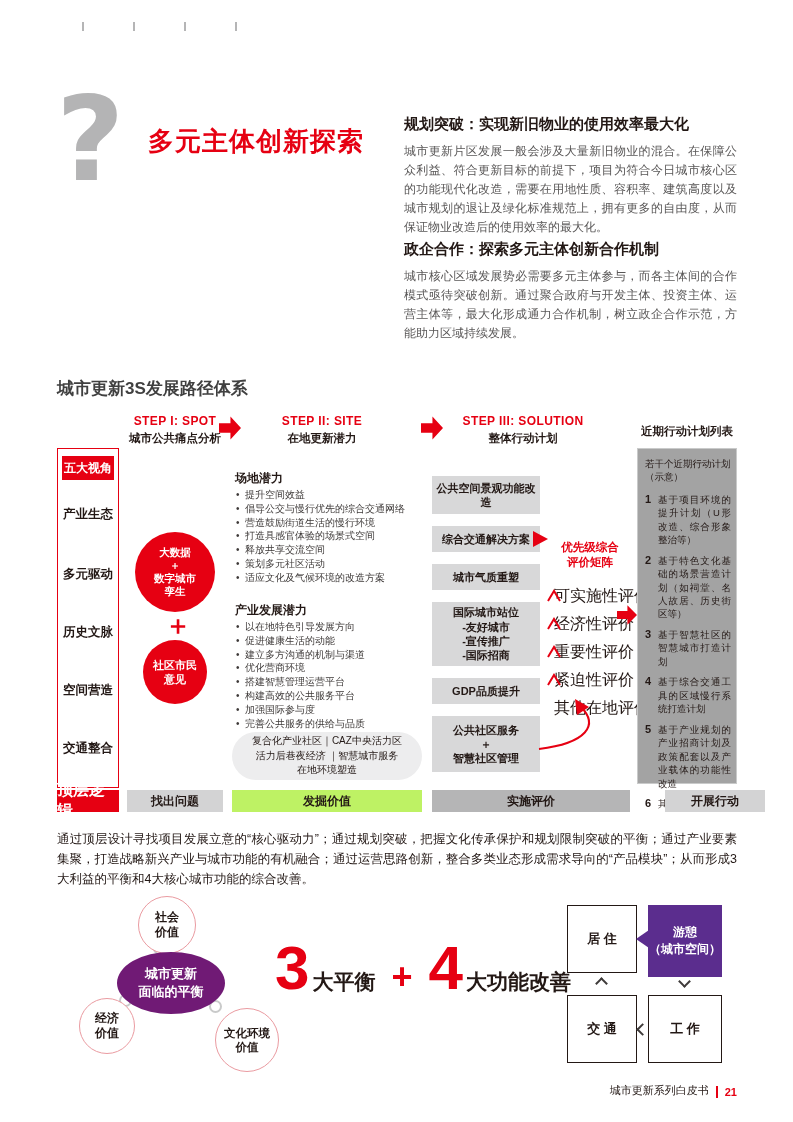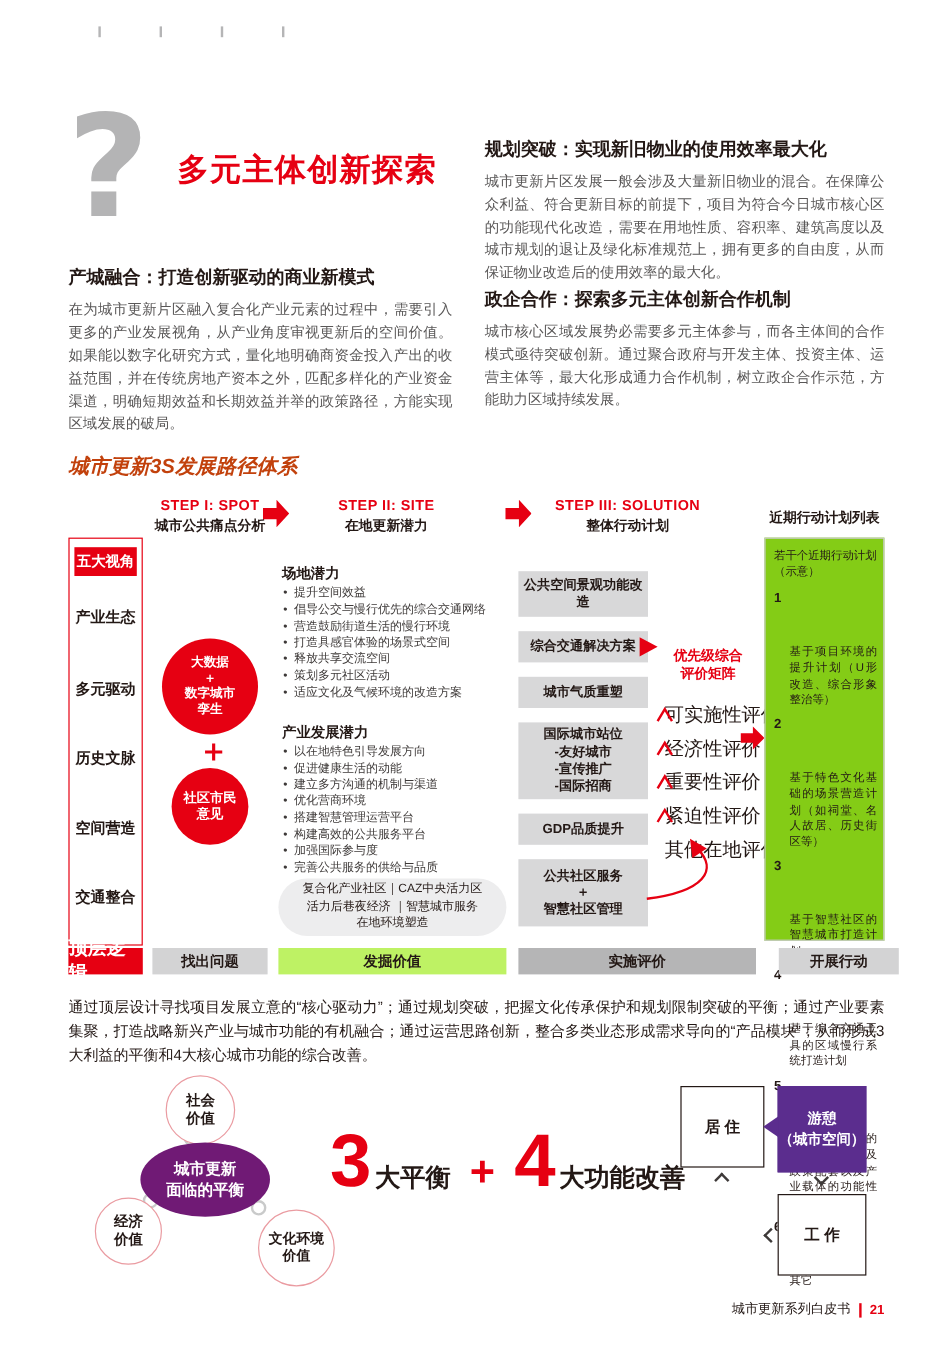--- a/index.html
+++ b/index.html
@@ -6,46 +6,46 @@
   html,body{background:#ffffff;}
   body{font-family:"Liberation Sans","DejaVu Sans",sans-serif;color:#231815;}
   .page{position:relative;width:793px;height:1122px;background:#fff;overflow:hidden;margin:0 auto;}
   .pre{white-space:pre-line;}
   .tick{position:absolute;top:22px;width:2px;height:9px;background:#b5b5b6;}
   .qmark{position:absolute;left:56px;top:80px;font-size:118px;font-weight:700;color:#b4b4b5;line-height:1;font-family:"DejaVu Sans",sans-serif;}
   .main-title{position:absolute;left:148px;top:124px;font-size:26px;font-weight:600;color:#e60012;letter-spacing:1px;}
   .article{position:absolute;}
   .article h2{font-size:15px;font-weight:700;color:#231815;margin-bottom:8px;}
   .article p{font-size:12px;line-height:1.58;color:#595757;text-align:justify;}
-  .sec-title{position:absolute;left:57px;top:377px;font-size:17px;font-weight:600;color:#c2410c;font-style:italic;}
+  .sec-title{position:absolute;left:57px;top:377px;font-size:17px;font-weight:600;color:#404040;}
   .diagram{position:absolute;left:57px;top:412px;width:680px;height:404px;}
   .d-abs{position:absolute;}
   .step-head{position:absolute;text-align:center;}
   .step-head .s1{color:#e60012;font-weight:700;font-size:12px;letter-spacing:.4px;}
   .step-head .s2{color:#231815;font-weight:700;font-size:11.5px;margin-top:3px;}
   .block-arrow{position:absolute;background:#e60012;clip-path:polygon(0 32%,52% 32%,52% 6%,100% 50%,52% 94%,52% 68%,0 68%);}
   .redbox{background:#e60012;color:#fff;font-weight:700;display:flex;align-items:center;justify-content:center;}
   .persp-frame{position:absolute;border:1.5px solid #e60012;background:#fff;}
   .persp-item{position:absolute;width:62px;text-align:center;font-weight:700;font-size:12.5px;color:#231815;}
   .circle{position:absolute;border-radius:50%;background:#e60012;color:#fff;display:flex;align-items:center;justify-content:center;text-align:center;font-weight:700;}
   .plus-red{position:absolute;color:#e60012;font-weight:700;font-size:26px;line-height:1;}
   .col-label{position:absolute;height:22px;display:flex;align-items:center;justify-content:center;font-weight:700;font-size:12px;color:#231815;}
   .group-title{position:absolute;font-weight:700;font-size:12px;color:#231815;}
   .blist{position:absolute;}
   .b-item{font-size:10px;color:#3e3a39;line-height:1.38;padding-left:10px;position:relative;}
   .b-item::before{content:"•";position:absolute;left:1px;color:#3e3a39;}
   .litebox{position:absolute;background:#ededee;display:flex;flex-direction:column;align-items:center;justify-content:center;text-align:center;font-size:10px;color:#231815;line-height:1.45;}
   .graybox{position:absolute;background:#d8d8d9;display:flex;align-items:center;justify-content:center;text-align:center;font-weight:600;font-size:11px;color:#231815;line-height:1.3;padding:2px;}
   .matrix-label{position:absolute;color:#e60012;font-weight:700;font-size:11.5px;text-align:center;line-height:1.3;}
   .eval-item{position:absolute;font-size:16px;color:#231815;font-weight:400;}
-  .actions-box{position:absolute;border:1px solid #c9caca;background:#84cc16;padding:8px 5px 4px 7px;}
+  .actions-box{position:absolute;border:1px solid #c9caca;background:#a3a3a3;padding:8px 5px 4px 7px;}
   .actions-sub{font-size:9.5px;color:#231815;line-height:1.4;margin-bottom:9px;}
   .action-item{display:flex;margin-bottom:7px;}
   .action-num{font-weight:700;font-size:11px;width:13px;flex:none;color:#231815;}
-  .action-text{font-size:9.5px;line-height:1.42;color:#231815;text-align:justify;margin-top:44px;}
+  .action-text{font-size:9.5px;line-height:1.42;color:#231815;text-align:justify;}
   .summary{position:absolute;left:57px;top:829px;width:680px;font-size:12.5px;line-height:1.6;color:#231815;text-align:justify;}
   .balance{position:absolute;left:57px;top:896px;width:680px;height:190px;}
   .oval{position:absolute;border-radius:50%;display:flex;align-items:center;justify-content:center;text-align:center;}
   .ring{background:#fff;border:1px solid #ea9ba1;color:#231815;font-weight:700;font-size:12px;line-height:1.25;z-index:2;}
   .center-oval{background:#701a75;color:#fff;font-weight:700;font-size:13px;line-height:1.35;z-index:3;}
   .joint{position:absolute;width:13px;height:13px;border-radius:50%;border:2px solid #c9caca;background:#fff;z-index:1;}
   .stats{position:absolute;display:flex;align-items:baseline;}
   .bignum{font-size:62px;font-weight:700;color:#e60012;line-height:.9;}
   .stat-label{font-size:21px;font-weight:700;color:#231815;margin-left:3px;}
   .stat-plus{font-size:36px;font-weight:700;color:#e60012;margin:0 16px;}
@@ -72,24 +72,20 @@
   <span class="tick" style="left:235px"></span>
 
   <div class="qmark">?</div>
   <h1 class="main-title">多元主体创新探索</h1>
 
   <section class="article" style="left:404px;top:115px;width:333px;">
     <h2>规划突破：实现新旧物业的使用效率最大化</h2>
     <p>城市更新片区发展一般会涉及大量新旧物业的混合。在保障公众利益、符合更新目标的前提下，项目为符合今日城市核心区的功能现代化改造，需要在用地性质、容积率、建筑高度以及城市规划的退让及绿化标准规范上，拥有更多的自由度，从而保证物业改造后的使用效率的最大化。</p>
   </section>
 
-  <section class="article" style="left:57px;top:222px;width:320px;">
-    <h2>产城融合：打造创新驱动的商业新模式</h2>
-    <p>在为城市更新片区融入复合化产业元素的过程中，需要引入更多的产业发展视角，从产业角度审视更新后的空间价值。如果能以数字化研究方式，量化地明确商资金投入产出的收益范围，并在传统房地产资本之外，匹配多样化的产业资金渠道，明确短期效益和长期效益并举的政策路径，方能实现区域发展的破局。</p>
-  </section>
 
   <section class="article" style="left:404px;top:240px;width:333px;">
     <h2>政企合作：探索多元主体创新合作机制</h2>
     <p>城市核心区域发展势必需要多元主体参与，而各主体间的合作模式亟待突破创新。通过聚合政府与开发主体、投资主体、运营主体等，最大化形成通力合作机制，树立政企合作示范，方能助力区域持续发展。</p>
   </section>
 
   <h3 class="sec-title">城市更新3S发展路径体系</h3>
 
   <div class="diagram">
 
@@ -209,21 +205,21 @@
       </div>
       <div class="action-item">
         <span class="action-num">5</span>
         <span class="action-text">基于产业规划的产业招商计划及政策配套以及产业载体的功能性改造</span>
       </div>
       <div class="action-item">
         <span class="action-num">6</span>
         <span class="action-text">其它</span>
       </div>
     </div>
-    <div class="col-label" style="left:592px;top:378px;width:100px;background:#d3d3d4;">开展行动</div>
+    <div class="col-label" style="left:608px;top:378px;width:100px;background:#d3d3d4;">开展行动</div>
   </div>
 
   <p class="summary">通过顶层设计寻找项目发展立意的“核心驱动力”；通过规划突破，把握文化传承保护和规划限制突破的平衡；通过产业要素集聚，打造战略新兴产业与城市功能的有机融合；通过运营思路创新，整合多类业态形成需求导向的“产品模块”；从而形成3大利益的平衡和4大核心城市功能的综合改善。</p>
 
   <div class="balance">
     <span class="joint" style="left:96px;top:46px;"></span>
     <span class="joint" style="left:62px;top:98px;"></span>
     <span class="joint" style="left:152px;top:104px;"></span>
 
     <div class="oval ring pre" style="left:81px;top:0;width:58px;height:58px;">社会
@@ -240,20 +236,21 @@
       <span class="stat-label">大平衡</span>
       <span class="stat-plus">+</span>
       <span class="bignum">4</span>
       <span class="stat-label">大功能改善</span>
     </div>
 
     <div class="gcell" style="left:510px;top:9px;width:70px;height:68px;">居 住</div>
     <div class="gcell purple pre" style="left:591px;top:9px;width:74px;height:72px;">游憩
 （城市空间）</div>
     <div class="notch" style="left:579px;top:34px;"></div>
+    <div class="gcell" style="left:510px;top:99px;width:70px;height:68px;">交 通</div>
     <div class="gcell" style="left:591px;top:99px;width:74px;height:68px;">工 作</div>
     <span class="chev c-up" style="left:540px;top:83px;"></span>
     <span class="chev c-down" style="left:623px;top:81px;"></span>
     <span class="chev c-left" style="left:581px;top:129px;"></span>
   </div>
 
   <div class="footer">
     <span class="ft">城市更新系列白皮书</span>
     <span class="fdiv"></span>
     <span class="fpg">21</span>

